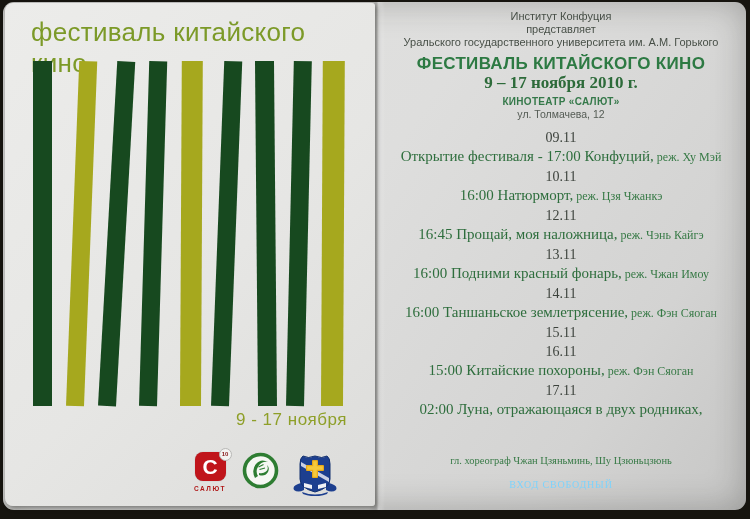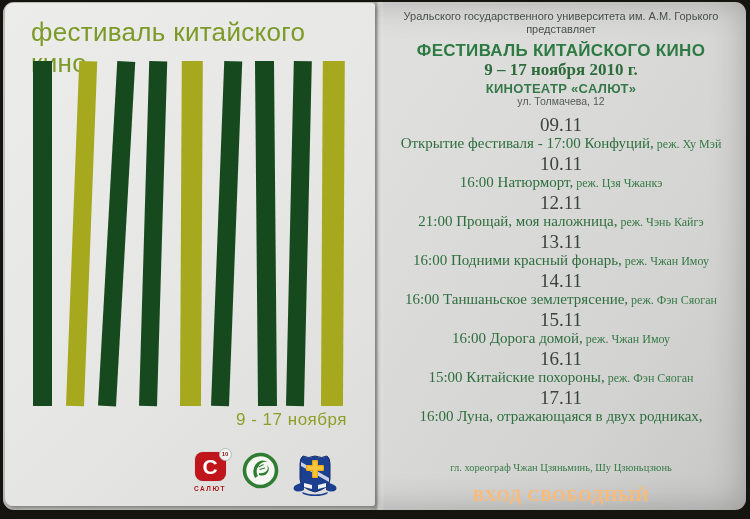--- a/index.html
+++ b/index.html
@@ -52,30 +52,30 @@
   .logo-svg{display:block;}
   
   .program{
     position:absolute;left:370px;top:2px;right:6px;bottom:9px;
     padding:8px 4px 0 12px;box-sizing:border-box;
     text-align:center;color:#474f47;
   }
   .hline{font-size:11px;line-height:13px;color:#474f47;}
   .fest-title{margin-top:5px;font-size:17px;line-height:19px;font-weight:700;color:#2d7a43;letter-spacing:.3px;}
   .fest-dates{font-family:"Liberation Serif","DejaVu Serif",serif;font-size:17px;line-height:20px;font-weight:700;color:#2d6b3a;}
-  .venue{margin-top:2px;font-size:13px;line-height:13px;font-weight:700;color:#35794a;letter-spacing:.3px;}
+  .venue{margin-top:2px;font-size:10px;line-height:13px;font-weight:700;color:#35794a;letter-spacing:.3px;}
   .address{font-size:10.5px;line-height:12px;color:#555c55;}
   .schedule{margin-top:8px;font-family:"Liberation Serif","DejaVu Serif",serif;}
-  .date-line{font-size:19px;line-height:19px;color:#3c423c;}
+  .date-line{font-size:14px;line-height:19px;color:#3c423c;}
   .film-line{font-size:15px;line-height:19px;color:#2e6e3d;white-space:nowrap;}
   .director{font-size:12px;color:#377a46;}
   .director-line{font-size:10.5px;line-height:15px;color:#377a46;font-family:"Liberation Serif","DejaVu Serif",serif;margin-top:34px;}
   .footer-note{
     margin-top:11px;font-family:"Liberation Serif","DejaVu Serif",serif;
-    font-size:17px;font-weight:700;color:#fdba74;letter-spacing:.8px;
+    font-size:10px;font-weight:400;color:#7dd3fc;letter-spacing:.8px;
   }
 </style>
 </head>
 <body>
 
 <div class="photo">
 
   <div class="paper">
     <div class="fold"></div>
   </div>
@@ -123,43 +123,43 @@
         <rect x="17.2" y="14.2" width="15.6" height="3.6" fill="#f6c93c"></rect>
         <path d="M 14 31 l 8 2 l 0 4 l -8 -2 Z" fill="#f0f1f5"></path>
         <path d="M 36 31 l -8 2 l 0 4 l 8 -2 Z" fill="#f0f1f5"></path>
         <path d="M 12 40 Q 25 45 38 40 L 37 42 Q 25 46.5 13 42 Z" fill="#1d3f8f"></path>
       </svg>
     </div>
   </div>
 
   <div class="program">
     <div>
+      <div class="hline">Институт Конфуция</div>
+      <div class="hline">представляет</div>
       <div class="hline">Уральского государственного университета им. А.М. Горького</div>
-      <div class="hline">представляет</div>
       <div class="fest-title">ФЕСТИВАЛЬ КИТАЙСКОГО КИНО</div>
       <div class="fest-dates">9 – 17 ноября 2010 г.</div>
       <div class="venue">КИНОТЕАТР «САЛЮТ»</div>
       <div class="address">ул. Толмачева, 12</div>
     </div>
 
     <div class="schedule" id="schedule">
         <div class="date-line">09.11</div>
         <div class="film-line"><span>Открытие фестиваля - 17:00 Конфуций,</span><span class="director"> реж. Ху Мэй</span></div>
         <div class="date-line">10.11</div>
         <div class="film-line"><span>16:00 Натюрморт,</span><span class="director"> реж. Цзя Чжанкэ</span></div>
         <div class="date-line">12.11</div>
-        <div class="film-line"><span>21:00 Прощай, моя наложница,</span><span class="director"> реж. Чэнь Кайгэ</span></div>
+        <div class="film-line"><span>16:45 Прощай, моя наложница,</span><span class="director"> реж. Чэнь Кайгэ</span></div>
         <div class="date-line">13.11</div>
         <div class="film-line"><span>16:00 Подними красный фонарь,</span><span class="director"> реж. Чжан Имоу</span></div>
         <div class="date-line">14.11</div>
         <div class="film-line"><span>16:00 Таншаньское землетрясение,</span><span class="director"> реж. Фэн Сяоган</span></div>
         <div class="date-line">15.11</div>
-        <div class="film-line"><span>16:00 Дорога домой,</span><span class="director"> реж. Чжан Имоу</span></div>
         <div class="date-line">16.11</div>
         <div class="film-line"><span>15:00 Китайские похороны,</span><span class="director"> реж. Фэн Сяоган</span></div>
         <div class="date-line">17.11</div>
-        <div class="film-line"><span>16:00 Луна, отражающаяся в двух родниках,</span></div>
+        <div class="film-line"><span>02:00 Луна, отражающаяся в двух родниках,</span></div>
         <div class="director-line">гл. хореограф Чжан Цзяньминь, Шу Цзюньцзюнь</div>
       </div>
 
     <div class="footer-note">ВХОД СВОБОДНЫЙ</div>
   </div>
 </div>
 
 </body></html>

